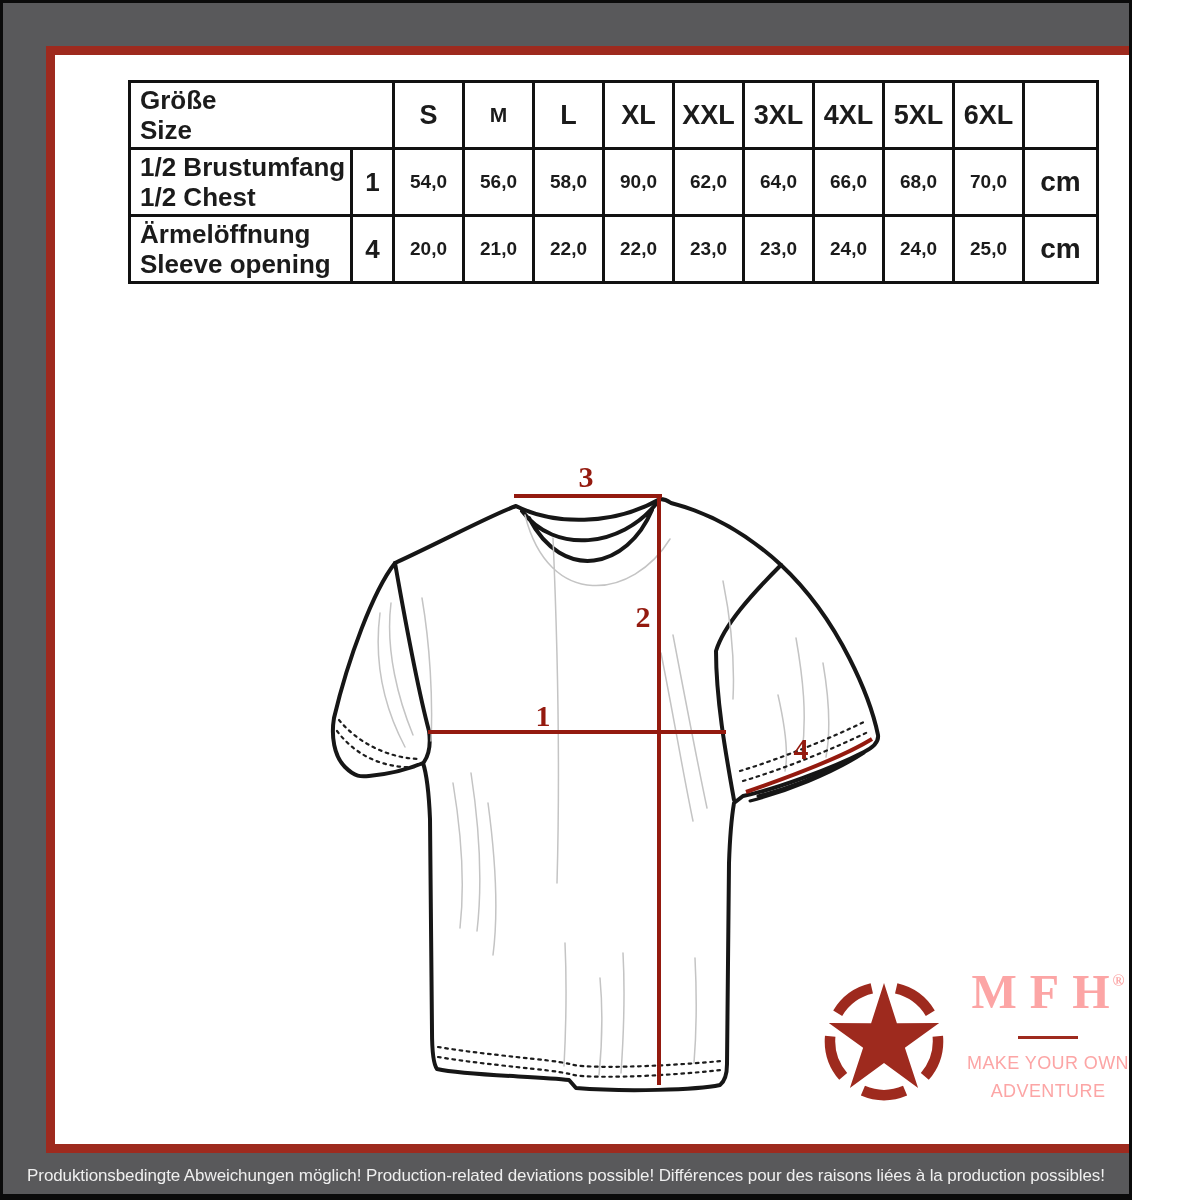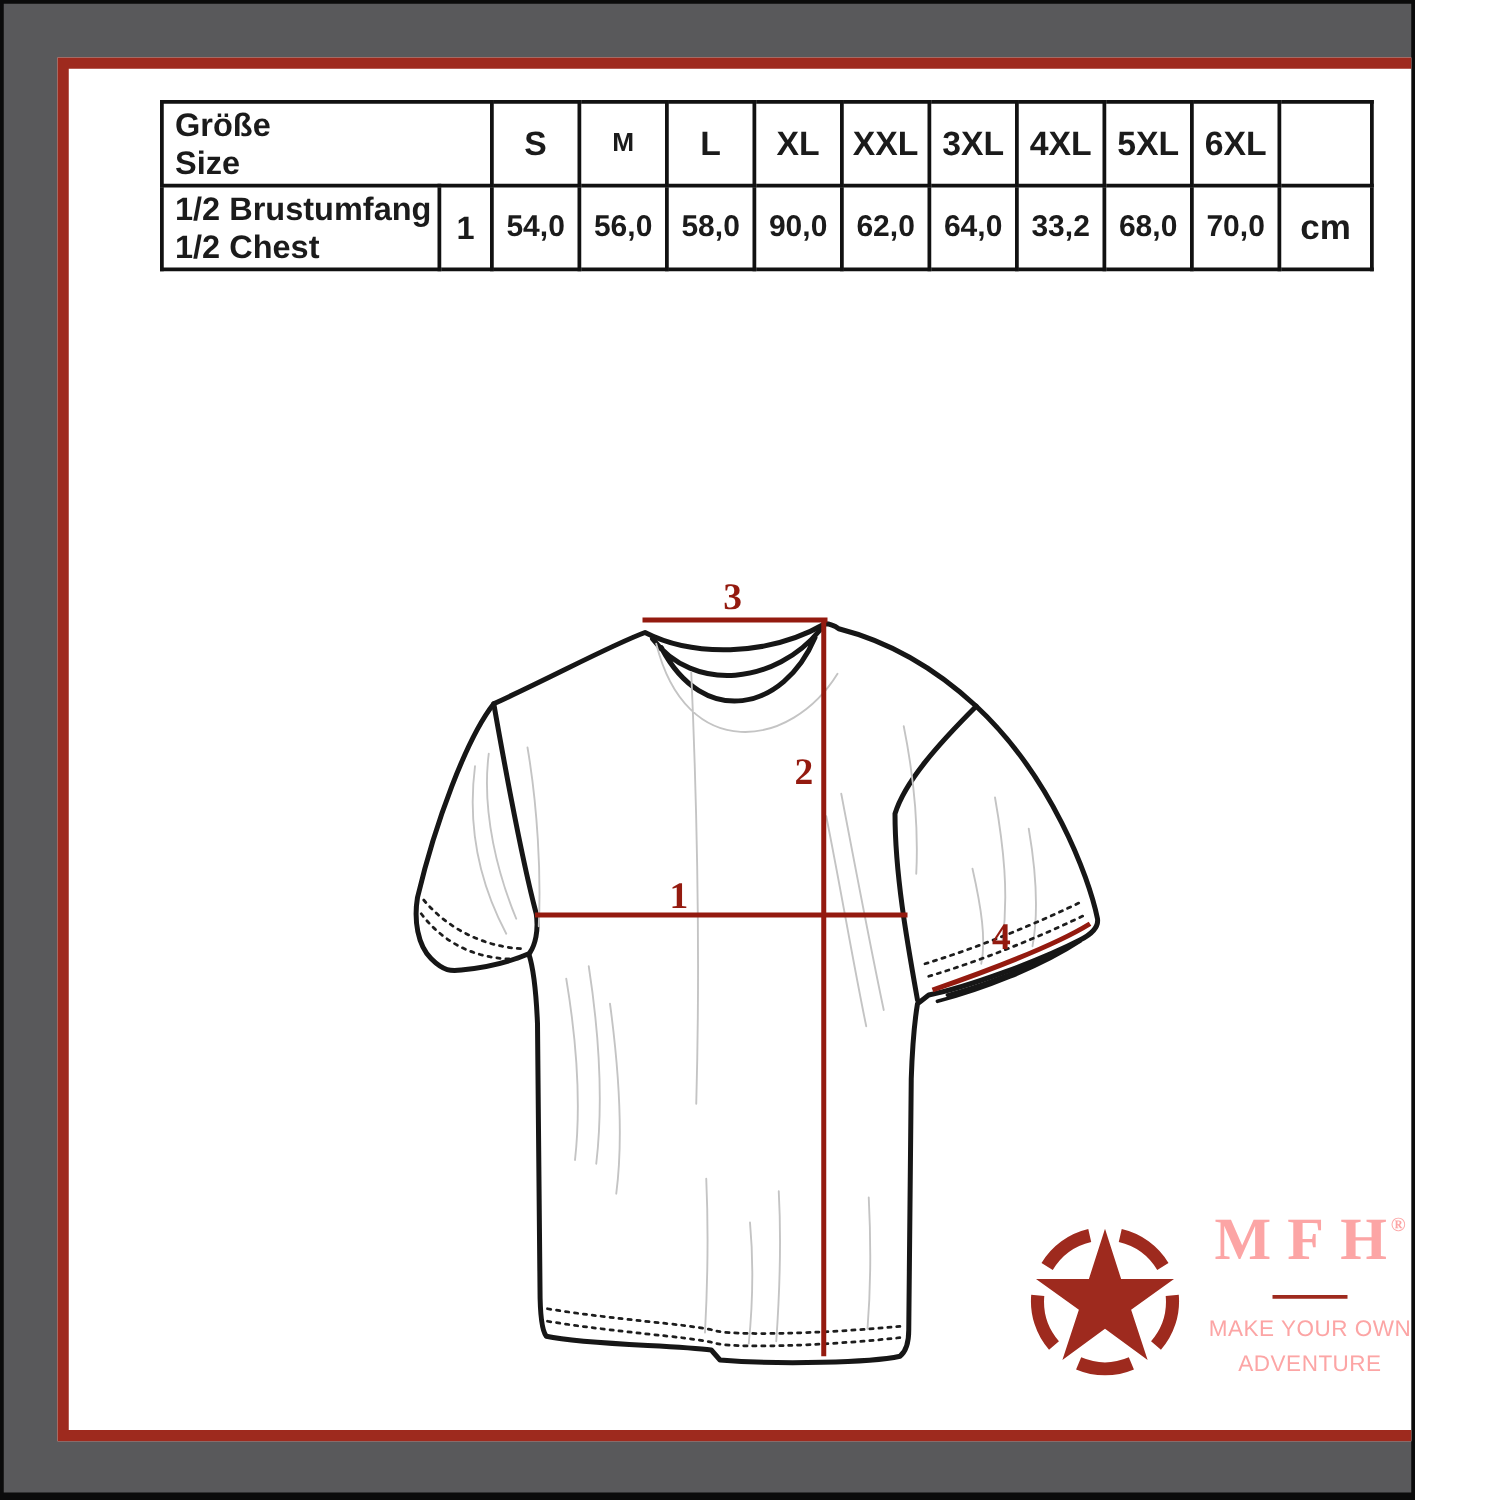--- a/index.html
+++ b/index.html
@@ -24,21 +24,21 @@
     table-layout:fixed;color:#1b1b1b;
   }
   #size-table td,#size-table th{
     border:3px solid #111;height:64px;vertical-align:middle;
     font-weight:700;text-align:center;padding:0;
   }
   #size-table .lbl{ text-align:left;padding-left:9px;font-size:26px;line-height:30px;font-weight:700;}
   #size-table .sz{ font-size:27px;}
   #size-table .sz-m{ font-size:21px;}
   #size-table .num{ font-size:26px;}
-  #size-table .val{ font-size:24px;}
+  #size-table .val{ font-size:19px;}
   #size-table .unit{ font-size:28px;}
   
   #shirt-svg{position:absolute;left:300px;top:460px;}
   .outline{fill:none;stroke:#161616;stroke-width:4;stroke-linecap:round;stroke-linejoin:round;}
   .outline-fill{fill:#fff;stroke:#161616;stroke-width:4;stroke-linejoin:round;}
   .fold{fill:none;stroke:#161616;stroke-width:3;stroke-linecap:round;}
   .gray-line{fill:none;stroke:#c4c4c4;stroke-width:1.5;stroke-linecap:round;}
   .dotted{fill:none;stroke:#1d1d1d;stroke-width:2.2;stroke-dasharray:2.6 4.6;stroke-linecap:round;}
   .red-line{fill:none;stroke:var(--measure-red);stroke-width:4;}
   .marker{fill:var(--measure-red);font:700 30px "Liberation Serif",serif;}
@@ -103,23 +103,40 @@
             <div>1/2 Brustumfang</div>
             <div>1/2 Chest</div>
           </td>
           <td class="num">1</td>
           <td class="val">54,0</td>
           <td class="val">56,0</td>
           <td class="val">58,0</td>
           <td class="val">90,0</td>
           <td class="val">62,0</td>
           <td class="val">64,0</td>
-          <td class="val">33,2</td>
+          <td class="val">66,0</td>
           <td class="val">68,0</td>
           <td class="val">70,0</td>
+          <td class="unit">cm</td>
+        </tr>
+        <tr>
+          <td class="lbl">
+            <div>Ärmelöffnung</div>
+            <div>Sleeve opening</div>
+          </td>
+          <td class="num">4</td>
+          <td class="val">20,0</td>
+          <td class="val">21,0</td>
+          <td class="val">22,0</td>
+          <td class="val">22,0</td>
+          <td class="val">23,0</td>
+          <td class="val">23,0</td>
+          <td class="val">24,0</td>
+          <td class="val">24,0</td>
+          <td class="val">25,0</td>
           <td class="unit">cm</td>
         </tr>
       </tbody>
   </table>
 
   <svg id="shirt-svg" width="600" height="660" viewBox="0 0 600 660">
 
     <path class="outline-fill" d="
       M213,43
       C186,53 140,78 92,100
@@ -208,13 +225,14 @@
       L68,90 L33.9,114.9 L47.1,74.8 L12.8,50.1 L55.1,50.2 Z"></path>
   </svg>
 
   <div id="logo-text">
     <div id="brand-line"><span>MFH</span><span id="brand-reg">®</span></div>
     <div id="logo-divider"></div>
     <div class="tagline">MAKE YOUR OWN</div>
     <div class="tagline">ADVENTURE</div>
   </div>
 
+  <div id="footer-bar">Produktionsbedingte Abweichungen möglich! Production-related deviations possible! Différences pour des raisons liées à la production possibles!</div>
 </div>
 
 </body></html>

